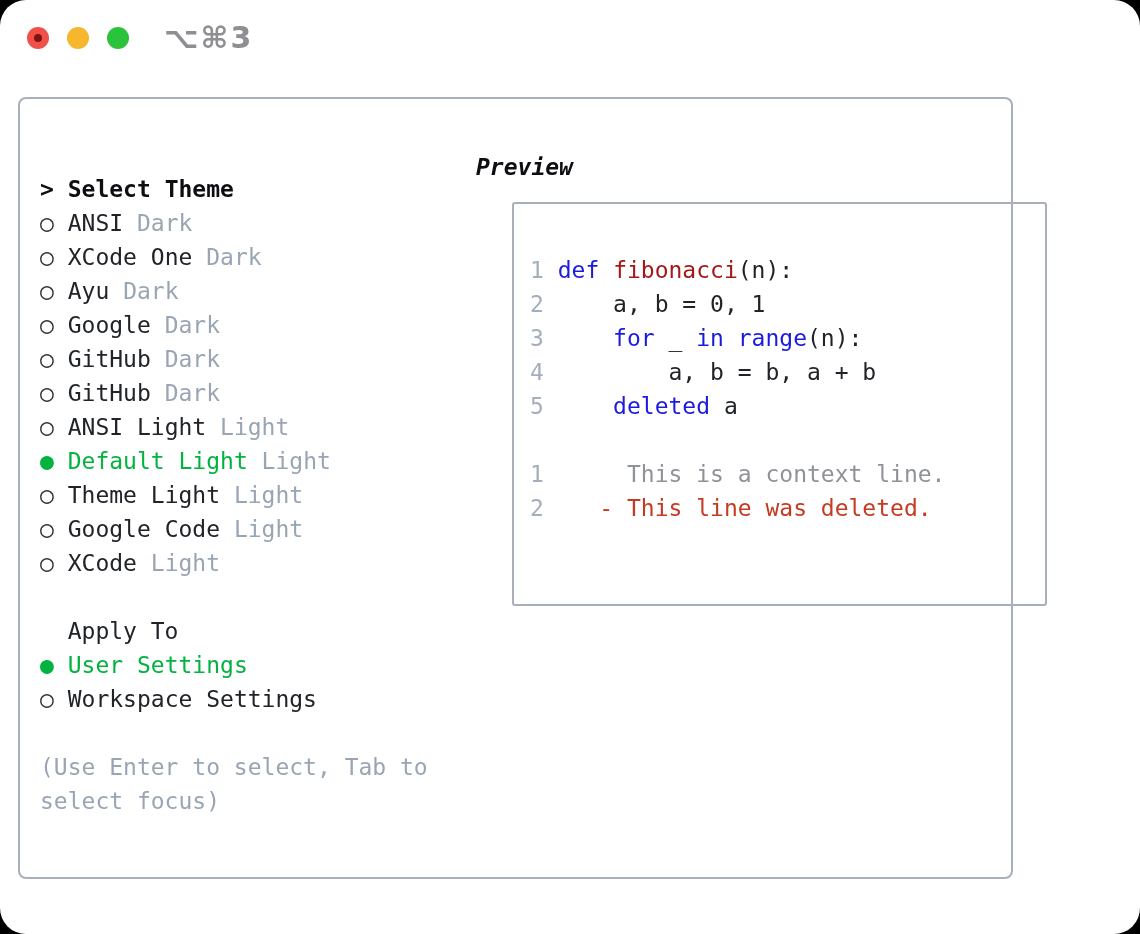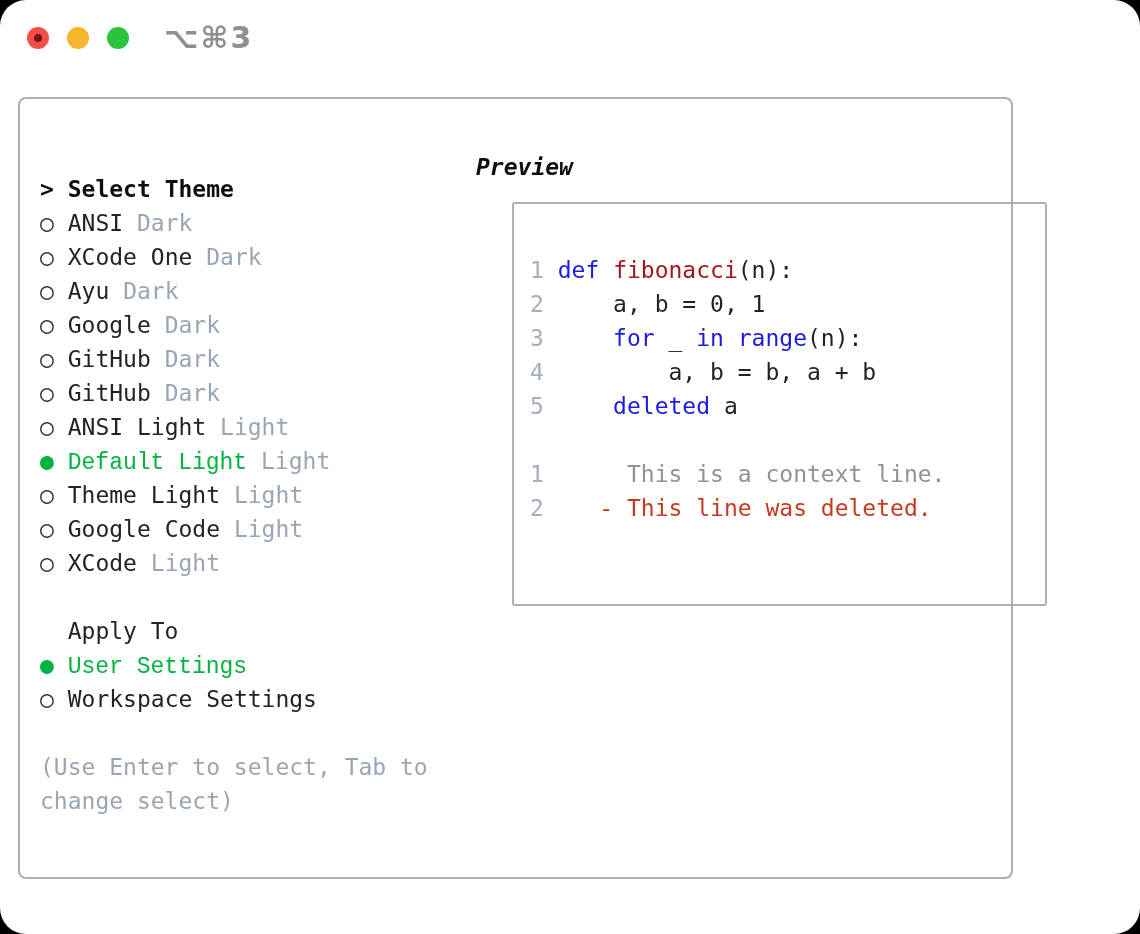--- a/index.html
+++ b/index.html
@@ -42,21 +42,21 @@
 
   .line { line-height: 34px; height: 34px; white-space: pre; font-size: 23px; }
   .blank { height: 34px; }
 
   
   .left-col { position: absolute; left: 20px; top: 51px; width: 440px; margin-top: 22px; }
   .hdr { font-weight: bold; color: #0c0e11; }
   .indent2 { padding-left: 27.7px; }
   .muted { color: var(--muted-gray, #9aa5b4); }
   .marker { color: #33373d; }
-  .sel { color: var(--selection-green, #02b340); font-family: Liberation Mono, monospace; }
+  .sel { color: var(--selection-green, #02b340); }
   .sel-dot { color: var(--selection-green, #02b340); }
 
   
   .preview-title { position: absolute; left: 456px; top: 51px; font-style: italic; }
   .preview-box {
     position: absolute; left: 492px; top: 103px;
     width: 535px; height: 404px;
     border: 2px solid var(--border-gray, #a9b0bb);
     border-radius: 3px;
     box-sizing: border-box;
@@ -102,21 +102,21 @@
           <div class="line"><span class="marker">○</span><span> </span><span>XCode</span><span> </span><span class="muted">Light</span></div>
         </div>
       <div class="blank"></div>
       <div class="line indent2">Apply To</div>
       <div id="apply-list">
           <div class="line"><span class="sel-dot">●</span><span> </span><span class="sel">User Settings</span></div>
           <div class="line"><span class="marker">○</span><span> </span><span>Workspace Settings</span></div>
         </div>
       <div class="blank"></div>
       <div class="line muted">(Use Enter to select, Tab to</div>
-      <div class="line muted">change select)</div>
+      <div class="line muted">select focus)</div>
     </div>
 
     <div class="line hdr preview-title">Preview</div>
 
     <div class="preview-box">
       <div id="code-block">
           <div class="line"><span class="ln">1</span><span> </span><span class="kw">def</span><span> </span><span class="fn">fibonacci</span><span>(n):</span></div>
           <div class="line"><span class="ln">2</span><span> </span><span>    a, b = 0, 1</span></div>
           <div class="line"><span class="ln">3</span><span> </span><span>    </span><span class="kw">for</span><span> _ </span><span class="kw">in</span><span> </span><span class="kw">range</span><span>(n):</span></div>
           <div class="line"><span class="ln">4</span><span> </span><span>        a, b = b, a + b</span></div>

